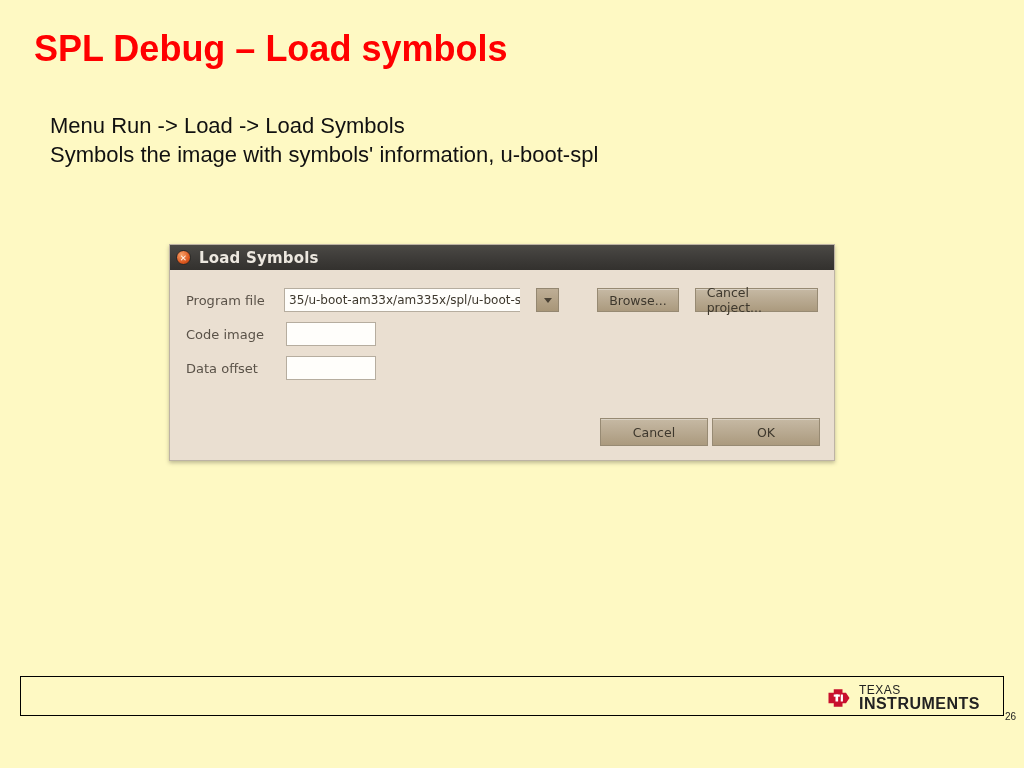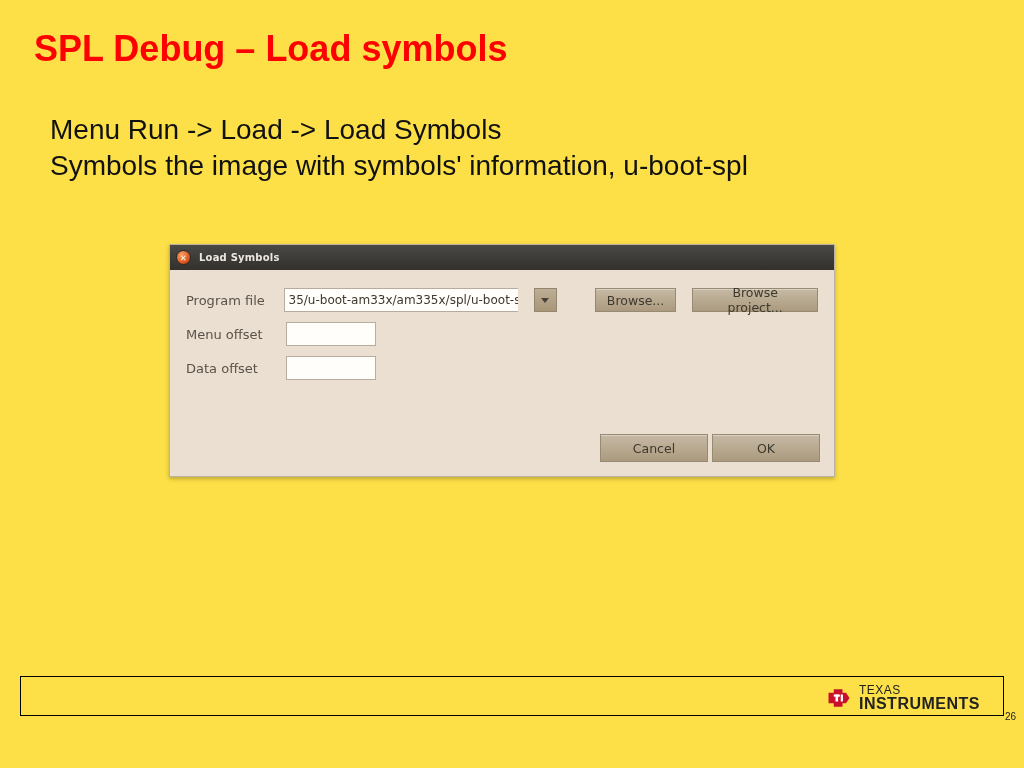--- a/index.html
+++ b/index.html
@@ -1,35 +1,35 @@
 <!DOCTYPE html>
 <html><head>
 <meta charset="utf-8">
 <style>
   * { margin: 0; padding: 0; box-sizing: border-box; }
   html, body { width: 1024px; height: 768px; background: #fff; font-family: Arial, Helvetica, sans-serif; }
   .slide {
     position: relative;
     width: 1024px;
     height: 768px;
-    background: #fde047;
+    background: #fef9c3;
     overflow: hidden;
   }
   .title {
     position: absolute;
     left: 34px; top: 28px;
     font-size: 36px;
     font-weight: 700;
     color: #ff0000;
     letter-spacing: 0px;
   }
   .body-text {
     position: absolute;
     left: 50px; top: 112px;
-    font-size: 28px;
+    font-size: 22px;
     line-height: 1.3;
     color: #111;
     font-weight: 400;
   }
 
   
   .dialog {
     position: absolute;
     left: 169px; top: 244px;
     width: 666px;
@@ -52,21 +52,21 @@
     background: radial-gradient(circle at 35% 30%, #f9a26a, #dd5a21 60%, #b03a0c);
     border: 1px solid #2a2926;
     display: flex; align-items: center; justify-content: center;
     color: #fff8ee;
     font-size: 10px;
     line-height: 1;
   }
   .close-icon::before { content: "✕"; transform: scale(0.85); }
   .dlg-title {
     color: #ece7df;
-    font-size: 10px;
+    font-size: 15px;
     font-weight: 700;
     letter-spacing: 0.2px;
   }
   .dlg-body {
     padding: 18px 16px 16px 16px;
     font-size: 13px;
     color: #4d463d;
   }
   .row {
     display: flex;
@@ -108,21 +108,20 @@
   .btn {
     height: 24px;
     padding: 0 11px;
     background: linear-gradient(#c6b9a4, #ab9a7e);
     border: 1px solid #978a73;
     color: #3e382d;
     font-size: 12.5px;
     display: inline-flex; align-items: center; justify-content: center;
     box-shadow: inset 0 1px 0 rgba(255,255,255,0.35);
     cursor: pointer;
-    text-align: center;
   }
   .small-input { width: 90px; }
   .dlg-actions {
     display: flex;
     justify-content: flex-end;
     gap: 4px;
     padding: 22px 14px 14px 14px;
   }
   .dlg-actions .btn { width: 108px; height: 28px; }
 
@@ -173,29 +172,29 @@
     <div class="dlg-body">
 
       <div class="row">
         <span class="label">Program file</span>
         <span class="text-input program-file">35/u-boot-am33x/am335x/spl/u-boot-spl</span>
         <span class="dropdown-btn">
             <span class="tri"></span>
           </span>
         <span style="width:6px"></span>
         <span class="btn">Browse...</span>
-        <span class="btn">Browse project...</span>
+        <span class="btn">Cancel project...</span>
       </div>
 
       <div class="row">
-        <span class="label">Menu offset</span>
+        <span class="label">Code image</span>
         <span class="text-input small-input"></span>
       </div>
 
-      <div class="row" style="margin-bottom:16px;">
+      <div class="row" style="margin-bottom:0;">
         <span class="label">Data offset</span>
         <span class="text-input small-input"></span>
       </div>
 
     </div>
     <div class="dlg-actions">
       <span class="btn">Cancel</span>
       <span class="btn">OK</span>
     </div>
   </div>

